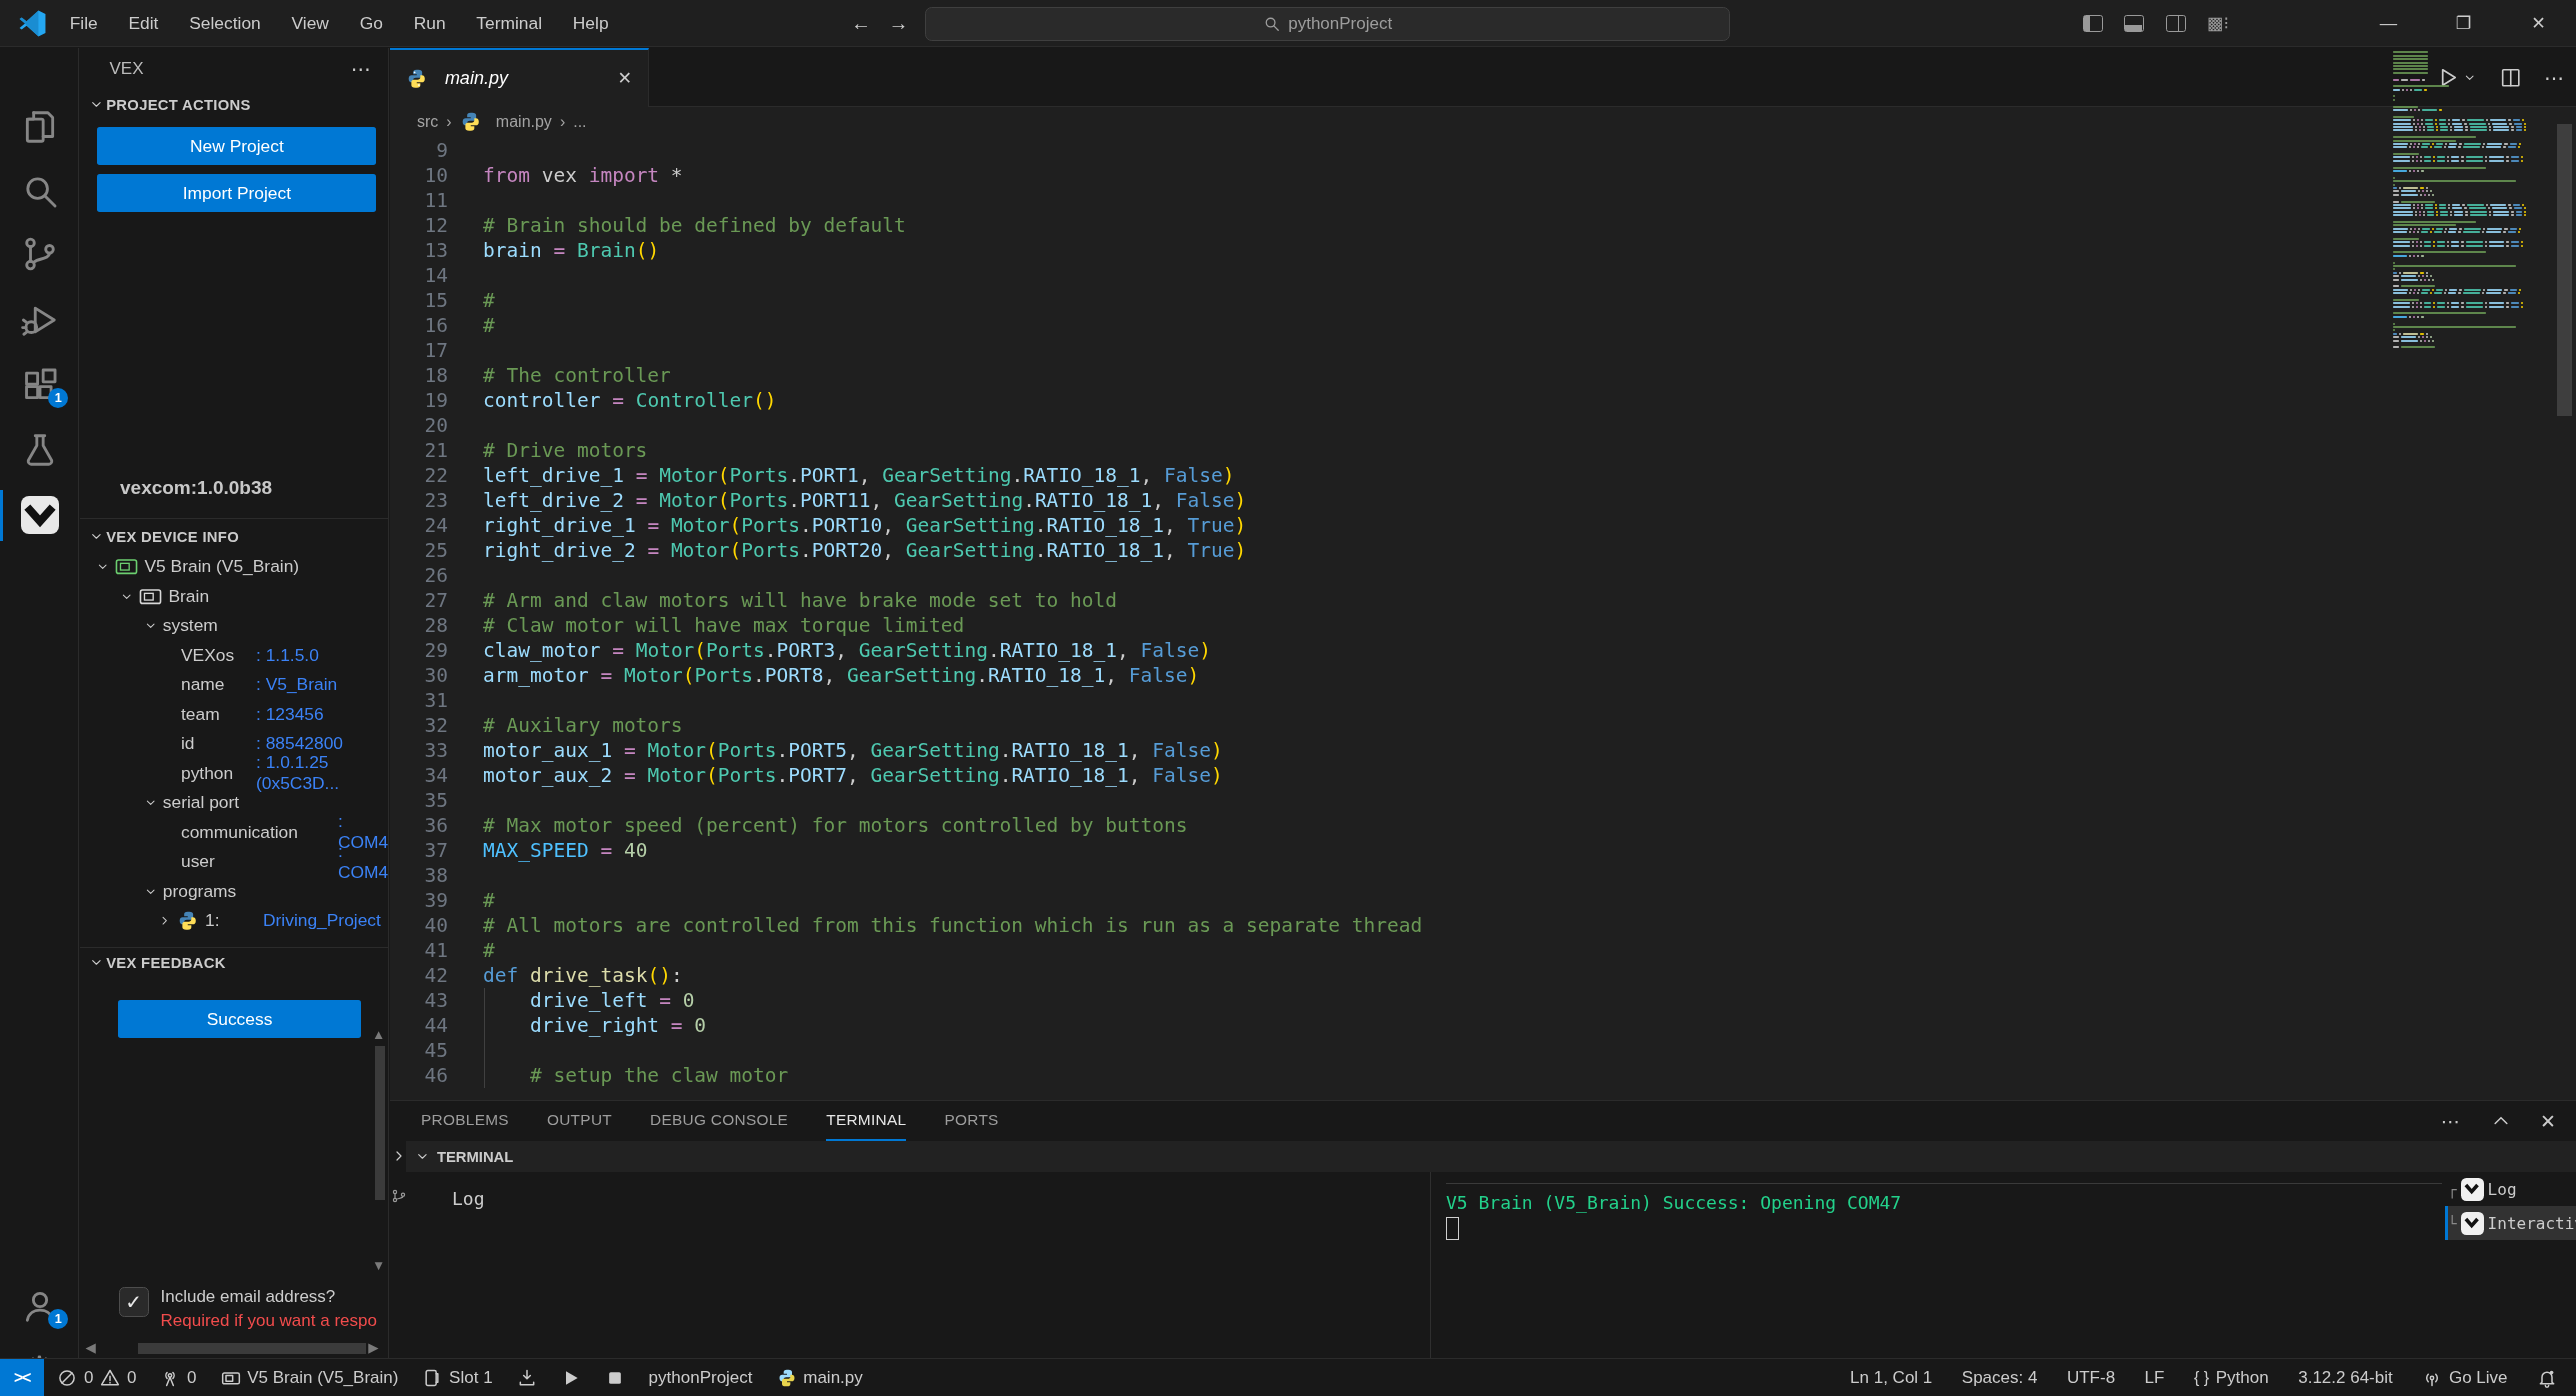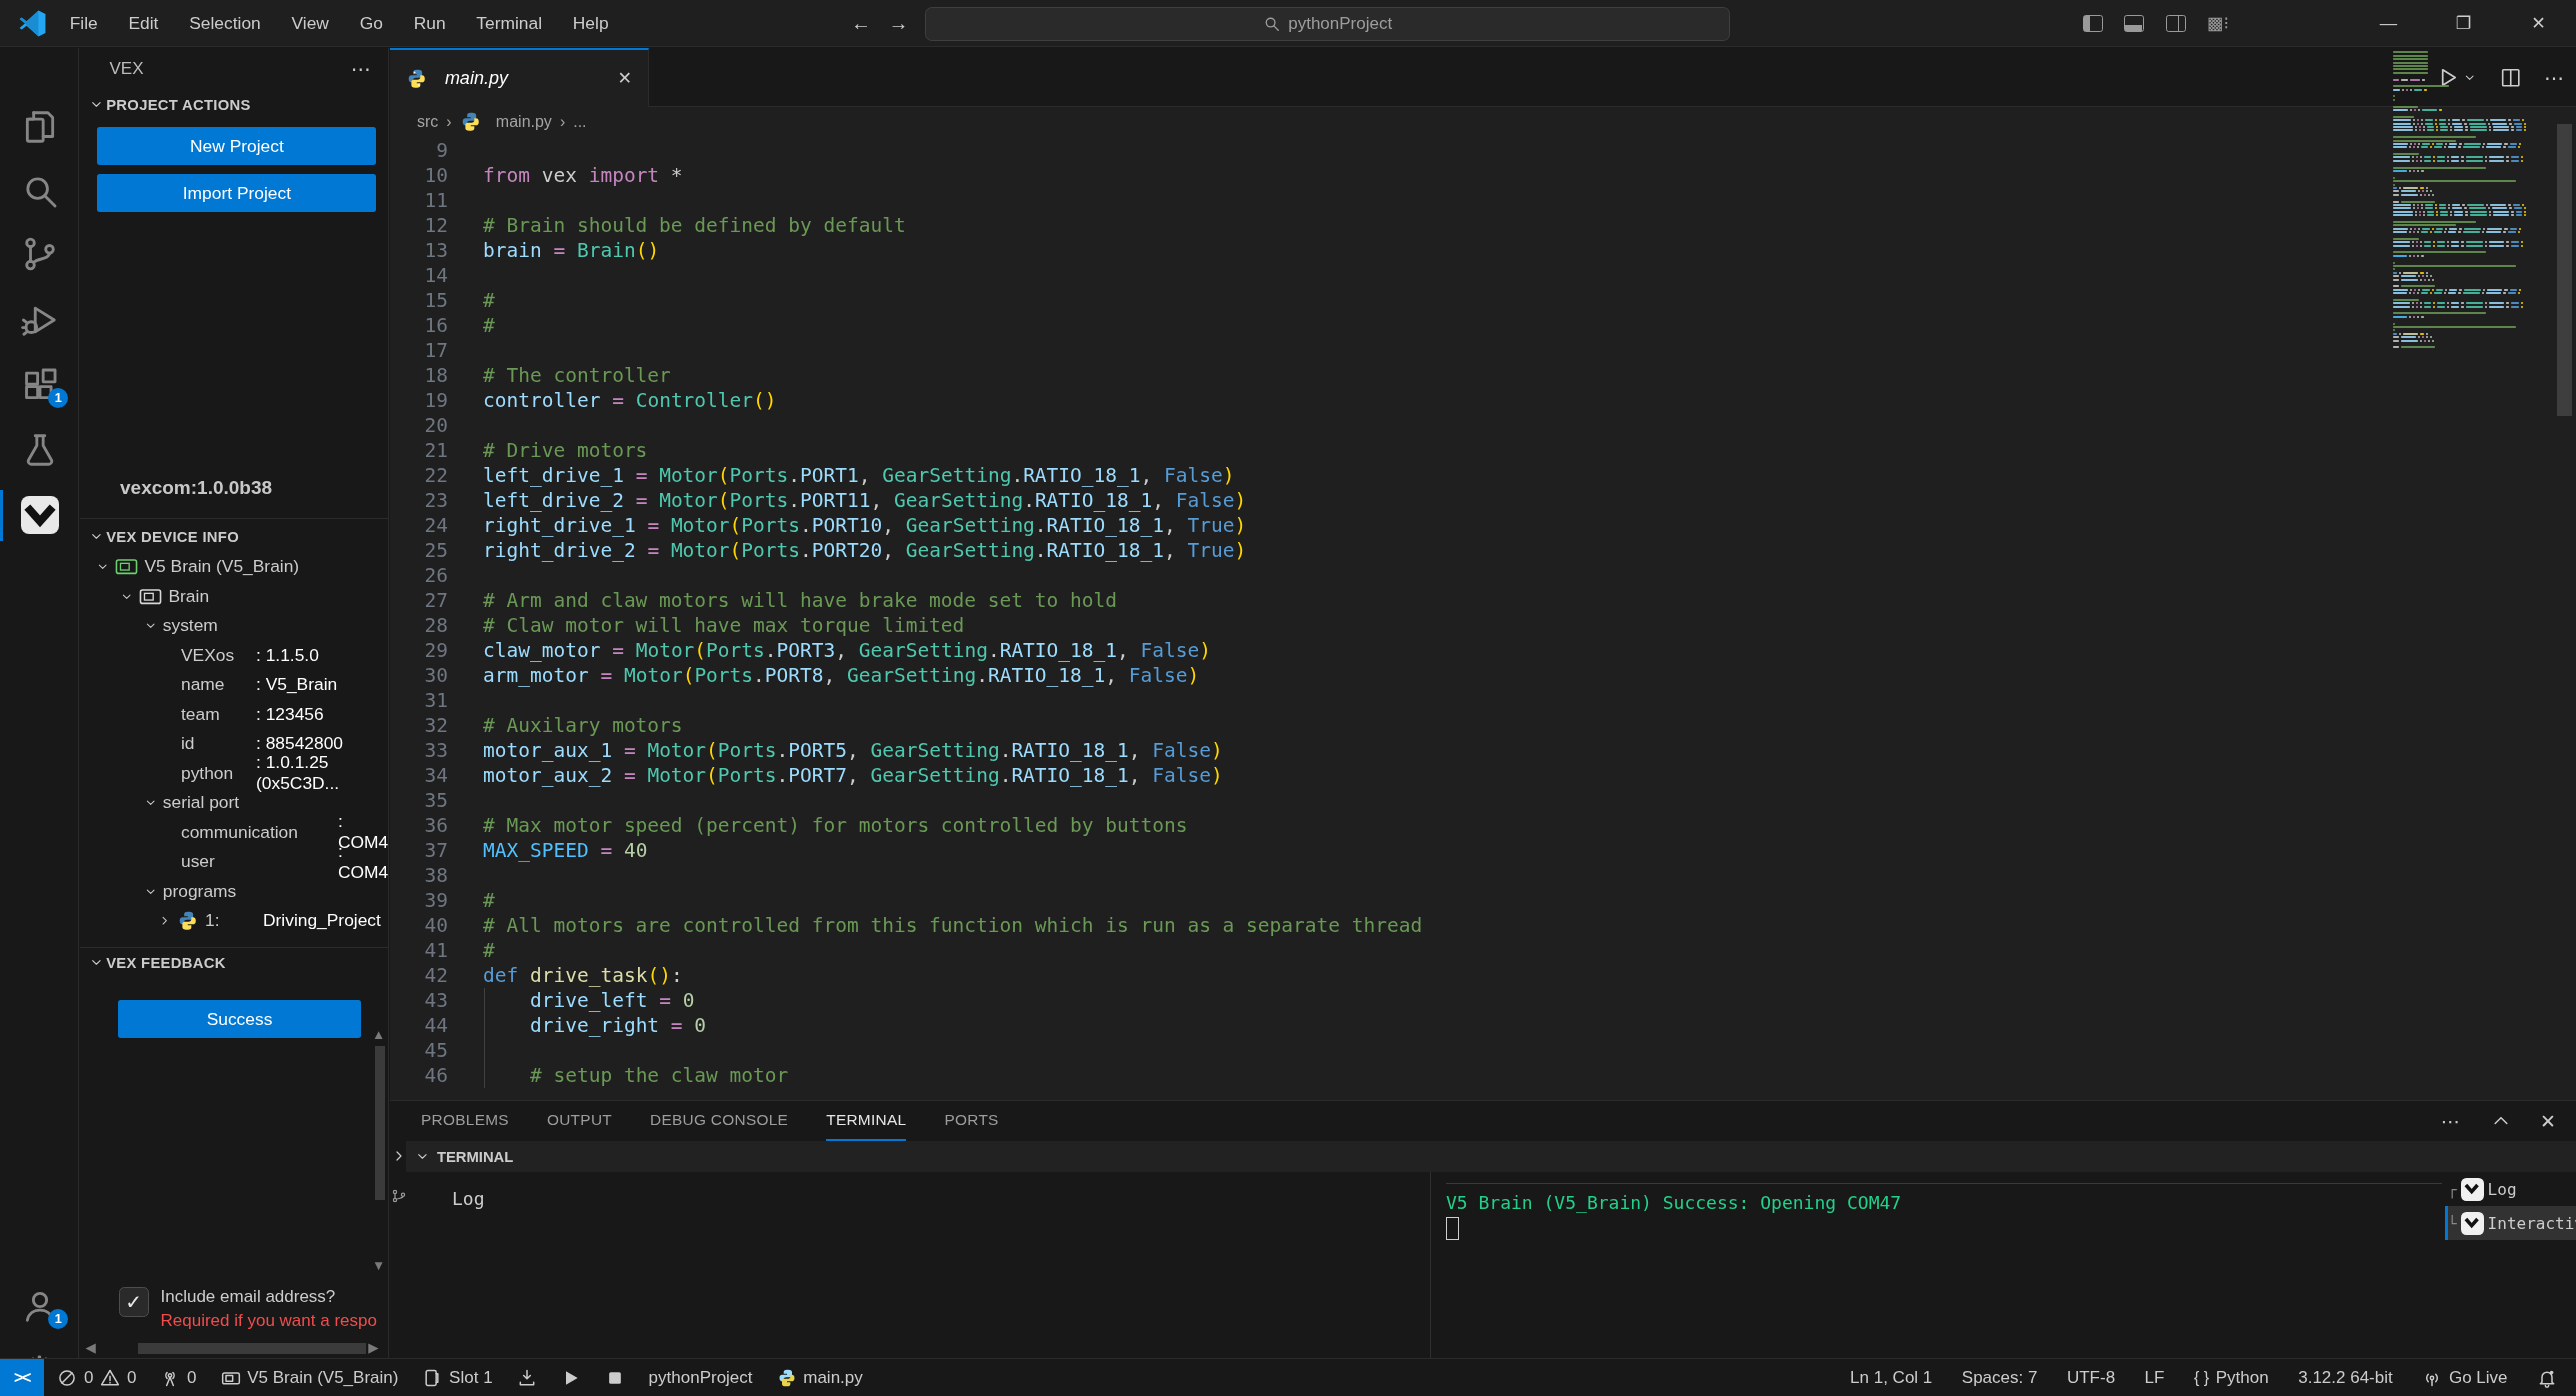--- a/index.html
+++ b/index.html
@@ -39,21 +39,21 @@
   .more-dots { color:#cccccc; font-size:20px; letter-spacing:1.3px; }
   .section-header { display:flex; align-items:center; gap:2px; font-size:14.8px; font-weight:bold; color:#cccccc; letter-spacing:0.3px; height:29.5px; padding-left:9.4px; }
   .chev { width:14.8px; height:14.8px; flex:0 0 auto; }
   .btn-blue { position:absolute; background:var(--accent); color:#ffffff; font-size:17.4px; display:flex; align-items:center; justify-content:center; border-radius:2.7px; }
   #vexcom-label { position:absolute; left:40px; top:429px; font-size:19px; font-weight:bold; color:#c8c8c8; }
   #devinfo-divider { position:absolute; left:0; top:470px; width:100%; border-top:0.7px solid #2b2b2b; }
   #device-section-header { position:absolute; left:0; top:474px; width:100%; }
   #tree { position:absolute; left:0; top:504px; width:100%; }
   .tree-row { height:29.5px; display:flex; align-items:center; font-size:17.4px; color:#cccccc; }
   .tree-key { color:#cccccc; }
-  .tree-val { color:#ffffff; }
+  .tree-val { color:#3b82f6; }
   .tree-icon { width:23px; height:17.4px; margin-right:6.7px; flex:0 0 auto; }
   .pyicon { width:21.5px; height:21.5px; margin-right:6.7px; flex:0 0 auto; }
   #feedback-section { position:absolute; left:0; top:899px; width:100%; border-top:0.7px solid #2b2b2b; }
   #comment-btn { left:38px; top:52px; width:243px; height:38px; }
   #feedback-textarea { position:absolute; left:49px; top:102px; width:241px; height:197px; background:#303030; border:none; resize:none; font-family:"Liberation Sans",sans-serif; font-size:17.4px; padding:12px 10.7px; color:#cccccc; }
   #feedback-textarea::placeholder { color:#8a8a8a; }
   #checkbox-row { position:absolute; left:39px; top:339px; display:flex; }
   #feedback-checkbox { width:29.5px; height:29.5px; background:#2a2a2a; border:0.7px solid #4d4d4d; border-radius:5.4px; display:flex; align-items:center; justify-content:center; color:#e8e8e8; font-size:20px; }
   #checkbox-label { font-size:17px; color:#cccccc; margin-left:12px; }
   #checkbox-note { font-size:17px; color:var(--error-red); margin-left:12px; margin-top:4px; white-space:nowrap; }
@@ -1108,21 +1108,21 @@
             <path fill="#e8d44d" d="M12.2 22c2.8 0 3.8-1.2 3.8-2.8V17h-4v-1h5.8c1.8 0 3.2-1 3.2-4s-1.4-4-3.2-4H16v2.4c0 1.7-1.3 2.6-3 2.6H8.4C7.1 13 6 14.1 6 15.4v3.8C6 20.8 7.4 22 10.2 22h2z"></path>
           </svg>
           <span>main.py</span>
         </div>
       </div>
     <div id="status-right">
         <div class="stat-item">
           <span>Ln 1, Col 1</span>
         </div>
         <div class="stat-item">
-          <span>Spaces: 7</span>
+          <span>Spaces: 4</span>
         </div>
         <div class="stat-item">
           <span>UTF-8</span>
         </div>
         <div class="stat-item">
           <span>LF</span>
         </div>
         <div class="stat-item">
           <span style="font-size:16px;">{ }</span>
           <span>Python</span>

